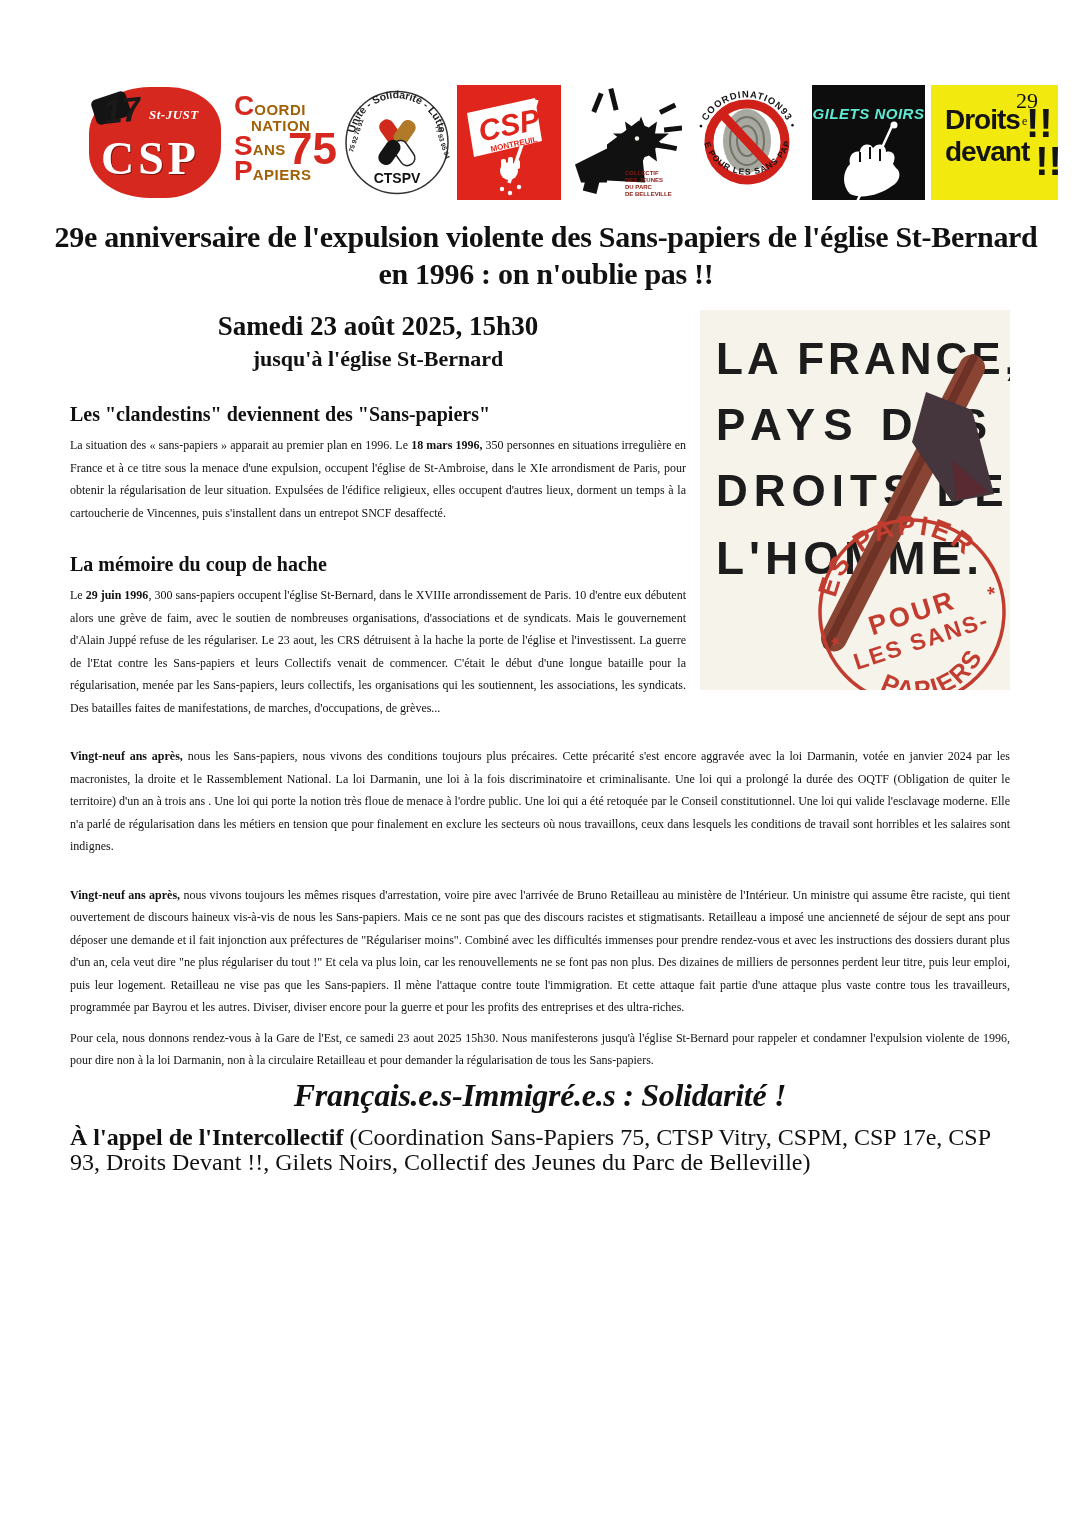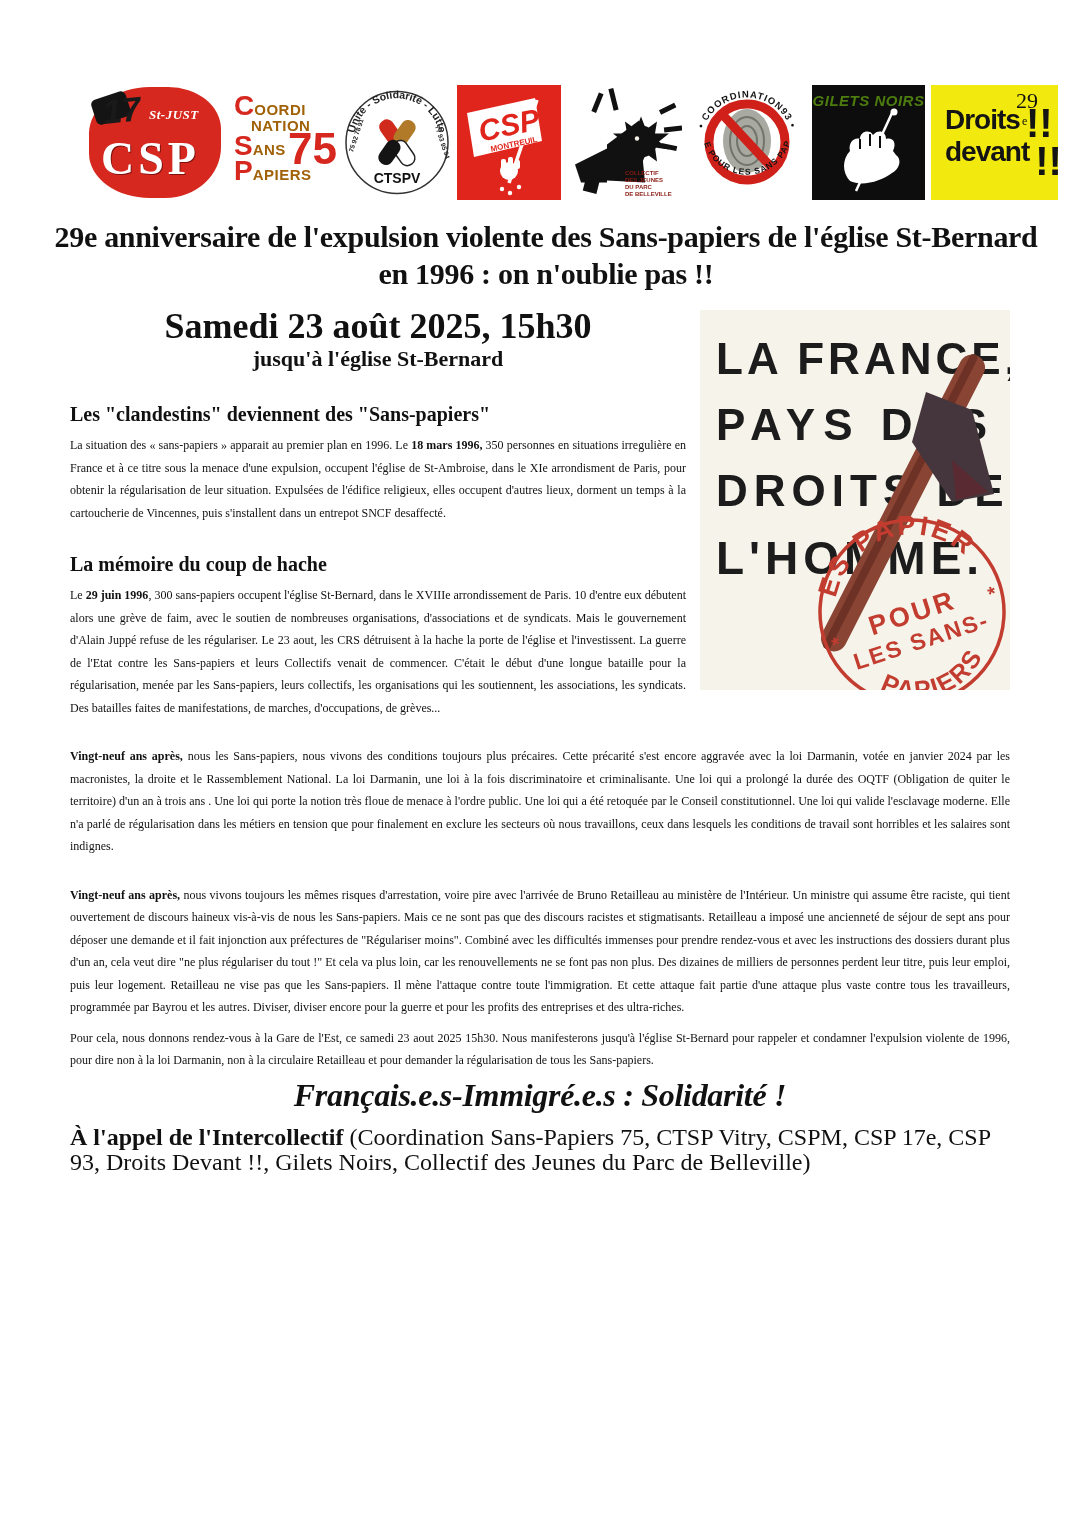--- a/index.html
+++ b/index.html
@@ -31,21 +31,21 @@
   .l75-sm { font-size:15px; font-weight:800; color:#a16207; letter-spacing:.5px; }
   .l75-wrap { position:absolute; left:3px; top:8px; }
   .l75-ind { margin-left:17px; }
   .l75-75 { position:absolute; right:0px; top:42px; font:900 44px "Liberation Sans",sans-serif; color:#d6281f; line-height:1; }
 
   
   .l-montreuil { width:104px; background:#e0251c; }
 
   
   .l-gilets { width:113px; background:#0d0d0d; text-align:center; }
-  .gilets-label { display:block; margin-top:7px; font:italic 800 15px "Liberation Sans",sans-serif; color:#4d7c0f; letter-spacing:.5px; }
+  .gilets-label { display:block; margin-top:20px; font:italic 800 15px "Liberation Sans",sans-serif; color:#5eead4; letter-spacing:.5px; }
   .l-gilets svg { display:block; margin:-2px auto 0; }
 
   
   .l-droits { width:127px; background:#f2ea0f; padding:22px 0 0 14px; font-family:"Liberation Sans",sans-serif; }
   .dd-row { display:flex; align-items:flex-start; line-height:.95; }
   .dd-word { font-size:28px; font-weight:900; color:#141414; letter-spacing:-1px; }
   .dd-excl { font-size:40px; font-weight:900; color:#141414; margin-left:6px; line-height:.8; }
   .dd-excl2 { transform:translateY(6px); }
 
   
@@ -57,21 +57,21 @@
   .main-title {
     position:absolute; left:40px; right:28px; top:218px; text-align:center;
     font-size:30px; font-weight:700; line-height:37px; letter-spacing:-.3px;
   }
   .content { position:absolute; left:70px; right:70px; top:302px; }
   .poster {
     float:right; width:310px; height:380px; margin:8px 0 42px 14px;
     background:#f6f3ea;
   }
   .event { text-align:center; margin-top:6px; font-weight:700; }
-  .event-l1 { font-size:36px; line-height:36px; }
+  .event-l1 { font-size:27px; line-height:36px; }
   .event-l2 { font-size:29px; line-height:40px; }
   .event-l3 { font-size:22px; line-height:30px; }
 
   .sec-heading { font-size:20px; font-weight:700; margin-top:28px; line-height:24px; }
   p.body { font-size:12px; line-height:22.5px; text-align:justify; margin-top:8px; }
   p.body.spaced { margin-top:26px; }
   .slogan { text-align:center; font-size:32px; font-weight:700; margin-top:3px; line-height:40px; letter-spacing:-.3px; clear:none;font-style:italic; }
   p.footer { font-size:24px; line-height:25px; margin-top:10px; text-align:left; }
   p.footer strong { font-weight:700; }
 </style>

